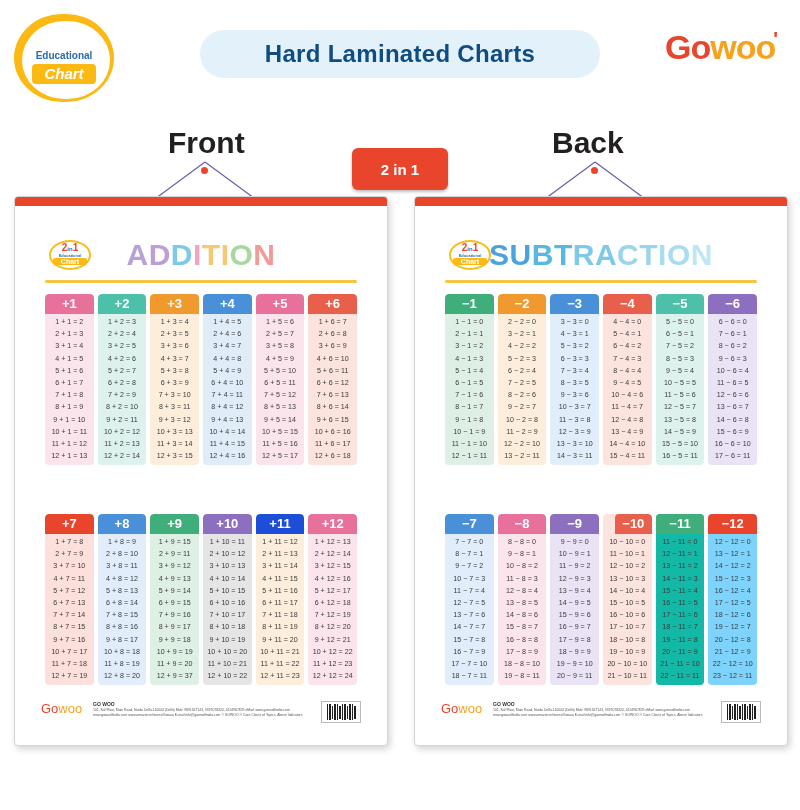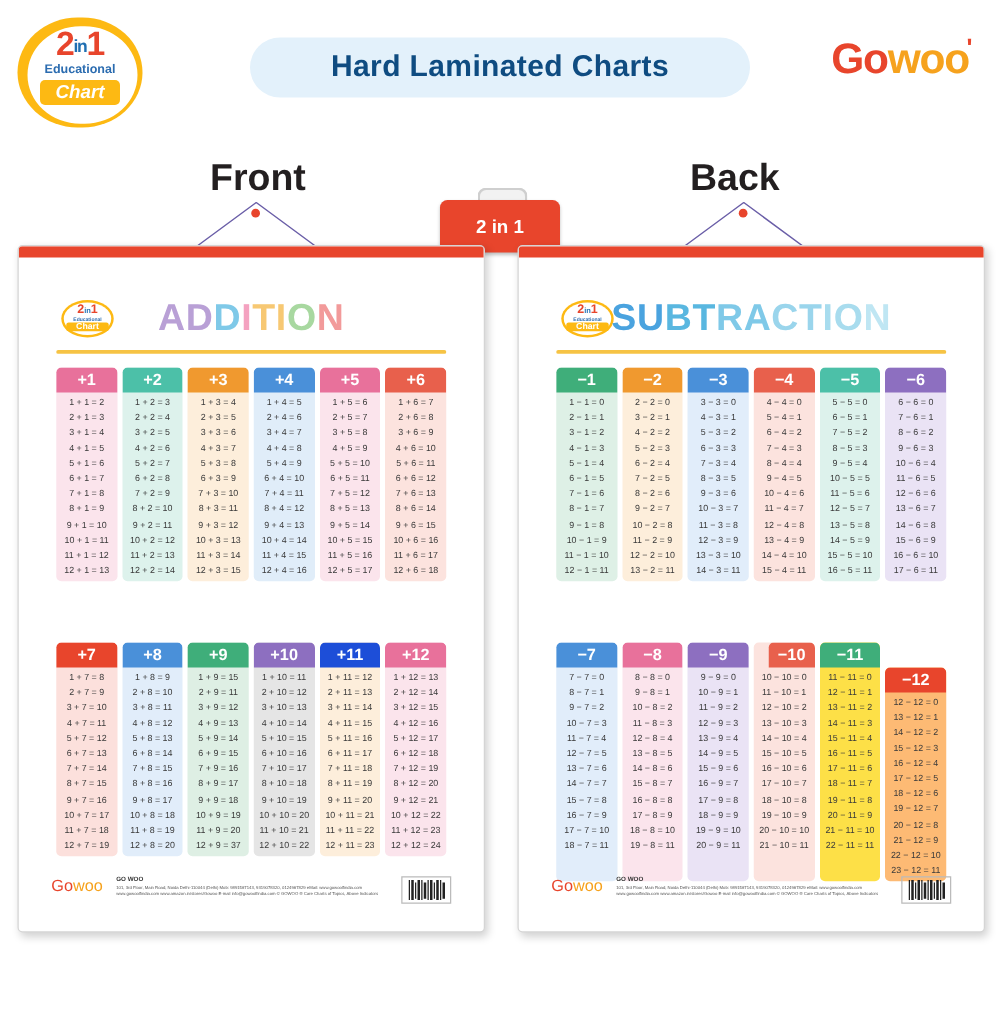--- a/index.html
+++ b/index.html
@@ -21,21 +21,21 @@
   .logo{position:absolute;right:22px;top:28px;height:50px;display:flex;align-items:flex-start;}
   .logo .go{font-size:34px;font-weight:bold;color:#e8452c;letter-spacing:-1px;}
   .logo .woo{font-size:34px;font-weight:bold;color:#f6a21d;letter-spacing:-1px;}
   .logo .tick{font-size:20px;color:#e8452c;font-weight:bold;margin-left:-2px;}
 
   
   .fb-label{position:absolute;font-size:30px;font-weight:bold;color:#231f20;}
   #front-label{left:168px;top:126px;}
   #back-label{left:552px;top:126px;}
 
-  .twoin1-tab{position:absolute;left:352px;top:160px;width:96px;height:42px;background:#e8452c;border-radius:6px;display:flex;align-items:center;justify-content:center;box-shadow:0 2px 3px rgba(0,0,0,.25);}
+  .twoin1-tab{position:absolute;left:352px;top:148px;width:96px;height:42px;background:#e8452c;border-radius:6px;display:flex;align-items:center;justify-content:center;box-shadow:0 2px 3px rgba(0,0,0,.25);}
   .twoin1-tab span{color:#fff;font-size:15px;font-weight:bold;}
   .tab-hook{position:absolute;left:382px;top:150px;width:36px;height:14px;border:2px solid #cfcfcf;border-bottom:none;border-radius:7px 7px 0 0;background:#f2f2f2;}
 
   .pointer{position:absolute;stroke:#6b5fa8;stroke-width:1.2;fill:none;}
   .dot{position:absolute;width:7px;height:7px;background:#e8452c;border-radius:50%;}
 
   
   .poster{position:absolute;top:196px;width:372px;height:548px;background:#ffffff;border:1px solid #d5d5d5;border-radius:4px;box-shadow:2px 3px 7px rgba(0,0,0,.18);overflow:hidden;}
   #poster-front{left:14px;}
   #poster-back{left:414px;}
@@ -73,23 +73,20 @@
   .foot .barcode i{display:block;width:1px;height:16px;background:#222;}
   .foot .barcode i:nth-child(2n){width:2px;}
   .foot .barcode i:nth-child(3n){height:13px;}
 </style>
 </head>
 <body>
 
 <div class="badge">
   <div class="ring"></div>
   <div class="inner"></div>
-  <div class="two">
-    <span>2</span><i>in</i><span>1</span>
-  </div>
   <div class="edu">Educational</div>
   <div class="chart-bg"></div>
   <div class="chart-tx">Chart</div>
 </div>
 
 <div class="title-pill">
   <span>Hard Laminated Charts</span>
 </div>
 
 <div class="logo">
@@ -537,38 +534,38 @@
             <div>14 − 10 =  4</div>
             <div>15 − 10 =  5</div>
             <div>16 − 10 =  6</div>
             <div>17 − 10 =  7</div>
             <div>18 − 10 =  8</div>
             <div>19 − 10 =  9</div>
             <div>20 − 10 = 10</div>
             <div>21 − 10 = 11</div>
           </div>
         </div>
-        <div class="col" style="background: #fde047;">
+        <div class="col" style="background: #14b8a6;">
           <div class="head" style="background: rgb(63, 174, 122);">−11</div>
           <div class="rows">
             <div>11 − 11 =  0</div>
             <div>12 − 11 =  1</div>
             <div>13 − 11 =  2</div>
             <div>14 − 11 =  3</div>
             <div>15 − 11 =  4</div>
             <div>16 − 11 =  5</div>
             <div>17 − 11 =  6</div>
             <div>18 − 11 =  7</div>
             <div>19 − 11 =  8</div>
             <div>20 − 11 =  9</div>
             <div>21 − 11 = 10</div>
             <div>22 − 11 = 11</div>
           </div>
         </div>
-        <div class="col" style="background: #fdba74; margin-top: 20px;">
+        <div class="col" style="background: #7dd3fc;">
           <div class="head" style="background: rgb(232, 69, 44);">−12</div>
           <div class="rows">
             <div>12 − 12 =  0</div>
             <div>13 − 12 =  1</div>
             <div>14 − 12 =  2</div>
             <div>15 − 12 =  3</div>
             <div>16 − 12 =  4</div>
             <div>17 − 12 =  5</div>
             <div>18 − 12 =  6</div>
             <div>19 − 12 =  7</div>

